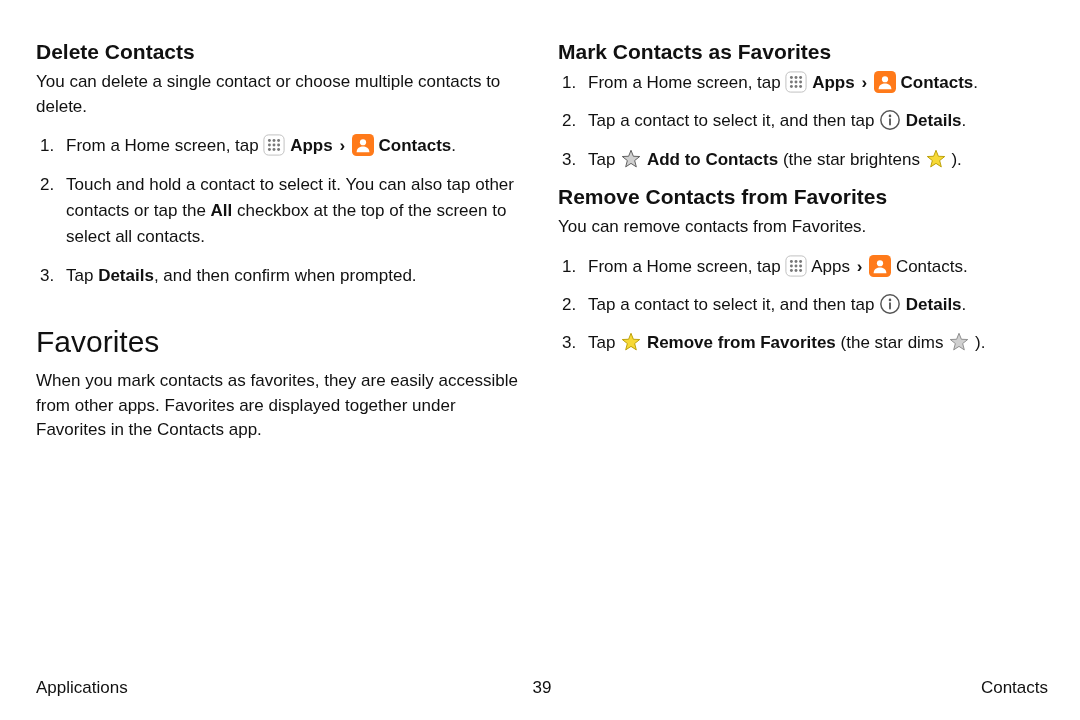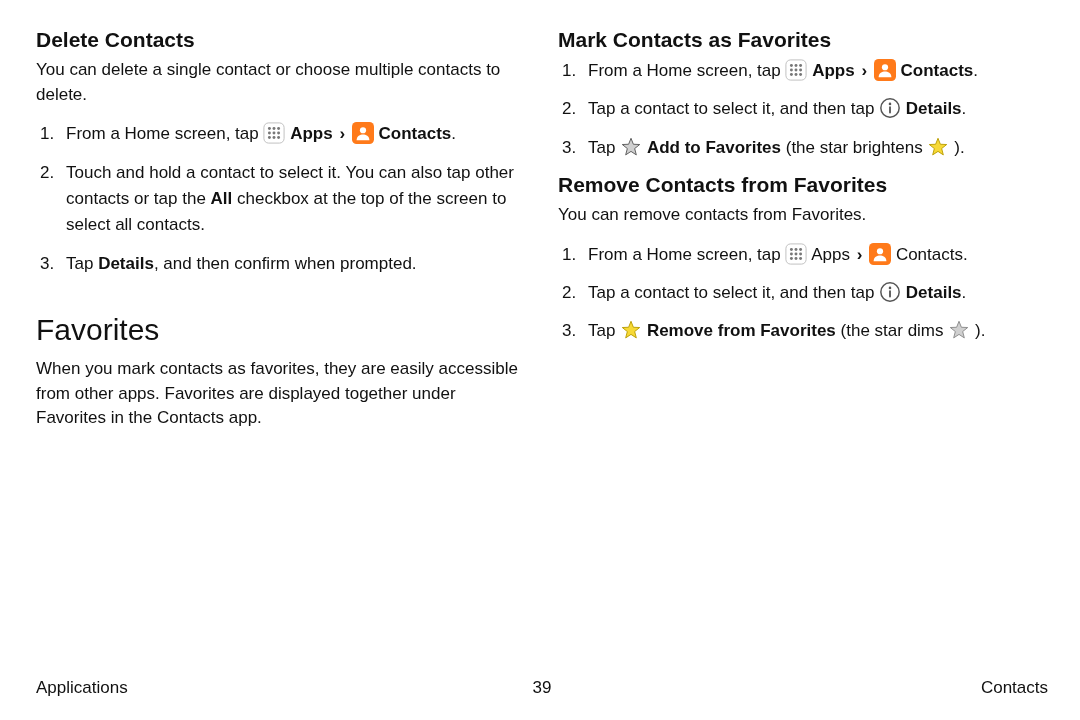--- a/index.html
+++ b/index.html
@@ -17,21 +17,21 @@
     gap: 36px;
   }
   .col {
     flex: 1;
     min-width: 0;
   }
   h2.section {
     font-size: 21px;
     font-weight: 700;
     margin-bottom: 6px;
-    margin-top: 0;
+    margin-top: 12px;
   }
   h1.major {
     font-size: 30px;
     font-weight: 400;
     margin-top: 36px;
     margin-bottom: 10px;
   }
   p.body {
     font-size: 17px;
     line-height: 1.45;
@@ -165,21 +165,21 @@
         <span class="icon"><svg width="22" height="22">
               <use href="#sym-info"></use>
             </svg></span>
         <span class="b">Details</span><span>.</span>
       </li>
       <li>
         <span>Tap </span>
         <span class="icon"><svg width="22" height="22">
               <use href="#sym-star" fill="#d0d0d0" stroke="#555" stroke-width="1"></use>
             </svg></span>
-        <span class="b">Add to Favorites</span>
+        <span class="b">Add to Contacts</span>
         <span> (the star brightens </span>
         <span class="icon"><svg width="22" height="22">
               <use href="#sym-star" fill="#f7d936" stroke="#b89b00" stroke-width="1"></use>
             </svg></span>
         <span>).</span>
       </li>
     </ol>
 
     <h2 class="section gap-top">Remove Contacts from Favorites</h2>
     <p class="body">You can remove contacts from Favorites.</p>

